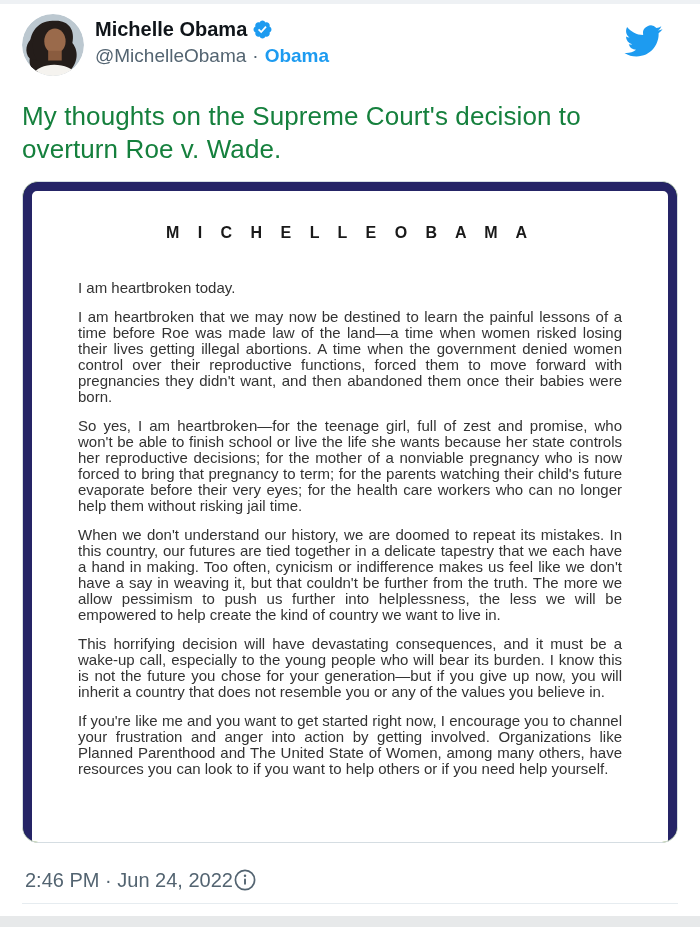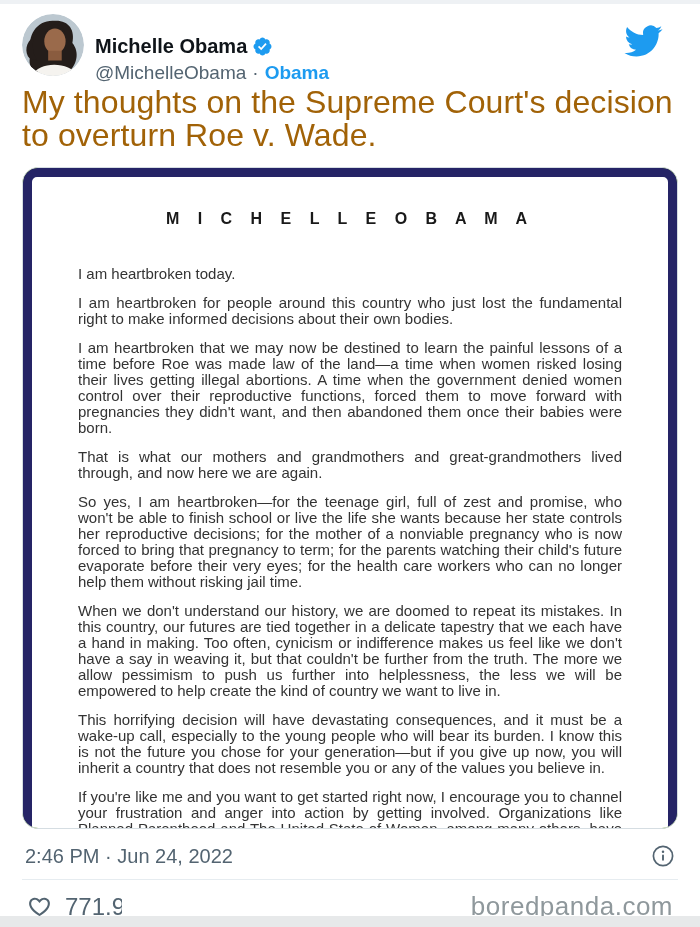--- a/index.html
+++ b/index.html
@@ -13,31 +13,31 @@
   }
   .top-band { height: 4px; background: #eef1f4; width: 100%; }
   .bottom-band { position: absolute; left: 0; bottom: 0; height: 11px; width: 100%; background: #e7e9ea; }
   .card { padding: 0 22px; }
 
   
   .header { display: flex; align-items: flex-start; padding-top: 10px; position: relative; }
   .avatar { width: 62px; height: 62px; border-radius: 50%; overflow: hidden; flex: 0 0 62px; cursor: pointer; }
   .avatar svg { display: block; }
   .id-block { margin-left: 11px; padding-top: 3px; }
-  .name-row { display: flex; align-items: center; gap: 5px; margin-top: 17px; }
+  .name-row { display: flex; align-items: center; gap: 5px; }
   .display-name { font-size: 20px; font-weight: bold; color: #0f1419; line-height: 24px; cursor: pointer; }
   .badge { width: 21px; height: 21px; display: inline-block; }
   .handle-row { display: flex; align-items: center; gap: 6px; margin-top: 3px; font-size: 19px; line-height: 23px; }
   .handle { color: #536471; cursor: pointer; }
   .dot-sep { color: #536471; }
   .follow-link { color: #1d9bf0; font-weight: bold; cursor: pointer; }
   .twitter-logo { position: absolute; right: 14px; top: 18px; width: 41px; height: 38px; cursor: pointer; }
 
   
-  .tweet-text { margin-top: 2px; font-size: 32px; line-height: 33px; color: #a16207; letter-spacing: 0.1px; }
+  .tweet-text { margin-top: 24px; font-size: 26px; line-height: 33px; color: #15803d; letter-spacing: 0.1px; }
 
   
   .media-box {
     margin-top: 15px; height: 662px; border-radius: 16px; overflow: hidden;
     border: 1px solid #d5dde2; background: #4d7c0f; cursor: pointer; position: relative;
   }
   .letter-frame {
     height: 800px; margin: 0; background: #ffffff;
     border: 9px solid #252466; border-radius: 14px;
     padding: 0 46px;
@@ -47,21 +47,21 @@
     font-size: 16px; font-weight: bold; letter-spacing: 7px; color: #191919;
     white-space: nowrap;
   }
   .letter-body { margin-top: 38px; }
   .letter-body p {
     font-size: 15px; line-height: 16px; color: #333333;
     text-align: justify; margin: 0 0 13px 0;
   }
 
   
-  .time-row { display: flex; align-items: center; justify-content: space-between; margin-top: 15px; padding: 0 3px; }
+  .time-row { display: flex; align-items: center; margin-top: 25px; padding: 0 3px; }
   .timestamp { font-size: 20px; color: #536471; cursor: pointer; }
   .info-icon { width: 24px; height: 24px; cursor: pointer; }
   .divider { height: 1px; background: #e6ecf0; margin-top: 11px; }
   .likes-row { display: flex; align-items: center; margin-top: 11px; padding: 0 5px; }
   .heart-icon { width: 25px; height: 25px; cursor: pointer; }
   .like-count {
     margin-left: 13px; font-size: 24px; color: #536471; cursor: pointer;
     display: inline-block; width: 57px; overflow: hidden; white-space: nowrap;
   }
   .spacer { flex: 1; }
@@ -111,23 +111,21 @@
     </svg>
   </div>
 
   <div class="tweet-text">My thoughts on the Supreme Court's decision to overturn Roe v. Wade.</div>
 
   <div class="media-box">
     <div class="letter-frame">
       <div class="letter-title">M I C H E L L E   O B A M A</div>
       <div class="letter-body">
         <p>I am heartbroken today.</p>
-        <p>I am heartbroken for people around this country who just lost the fundamental right to make informed decisions about their own bodies.</p>
         <p>I am heartbroken that we may now be destined to learn the painful lessons of a time before Roe was made law of the land—a time when women risked losing their lives getting illegal abortions. A time when the government denied women control over their reproductive functions, forced them to move forward with pregnancies they didn't want, and then abandoned them once their babies were born.</p>
-        <p>That is what our mothers and grandmothers and great-grandmothers lived through, and now here we are again.</p>
         <p>So yes, I am heartbroken—for the teenage girl, full of zest and promise, who won't be able to finish school or live the life she wants because her state controls her reproductive decisions; for the mother of a nonviable pregnancy who is now forced to bring that pregnancy to term; for the parents watching their child's future evaporate before their very eyes; for the health care workers who can no longer help them without risking jail time.</p>
         <p>When we don't understand our history, we are doomed to repeat its mistakes. In this country, our futures are tied together in a delicate tapestry that we each have a hand in making. Too often, cynicism or indifference makes us feel like we don't have a say in weaving it, but that couldn't be further from the truth. The more we allow pessimism to push us further into helplessness, the less we will be empowered to help create the kind of country we want to live in.</p>
         <p>This horrifying decision will have devastating consequences, and it must be a wake-up call, especially to the young people who will bear its burden. I know this is not the future you chose for your generation—but if you give up now, you will inherit a country that does not resemble you or any of the values you believe in.</p>
         <p>If you're like me and you want to get started right now, I encourage you to channel your frustration and anger into action by getting involved. Organizations like Planned Parenthood and The United State of Women, among many others, have resources you can look to if you want to help others or if you need help yourself.</p>
 
       </div>
     </div>
   </div>
 
   <div class="time-row">

